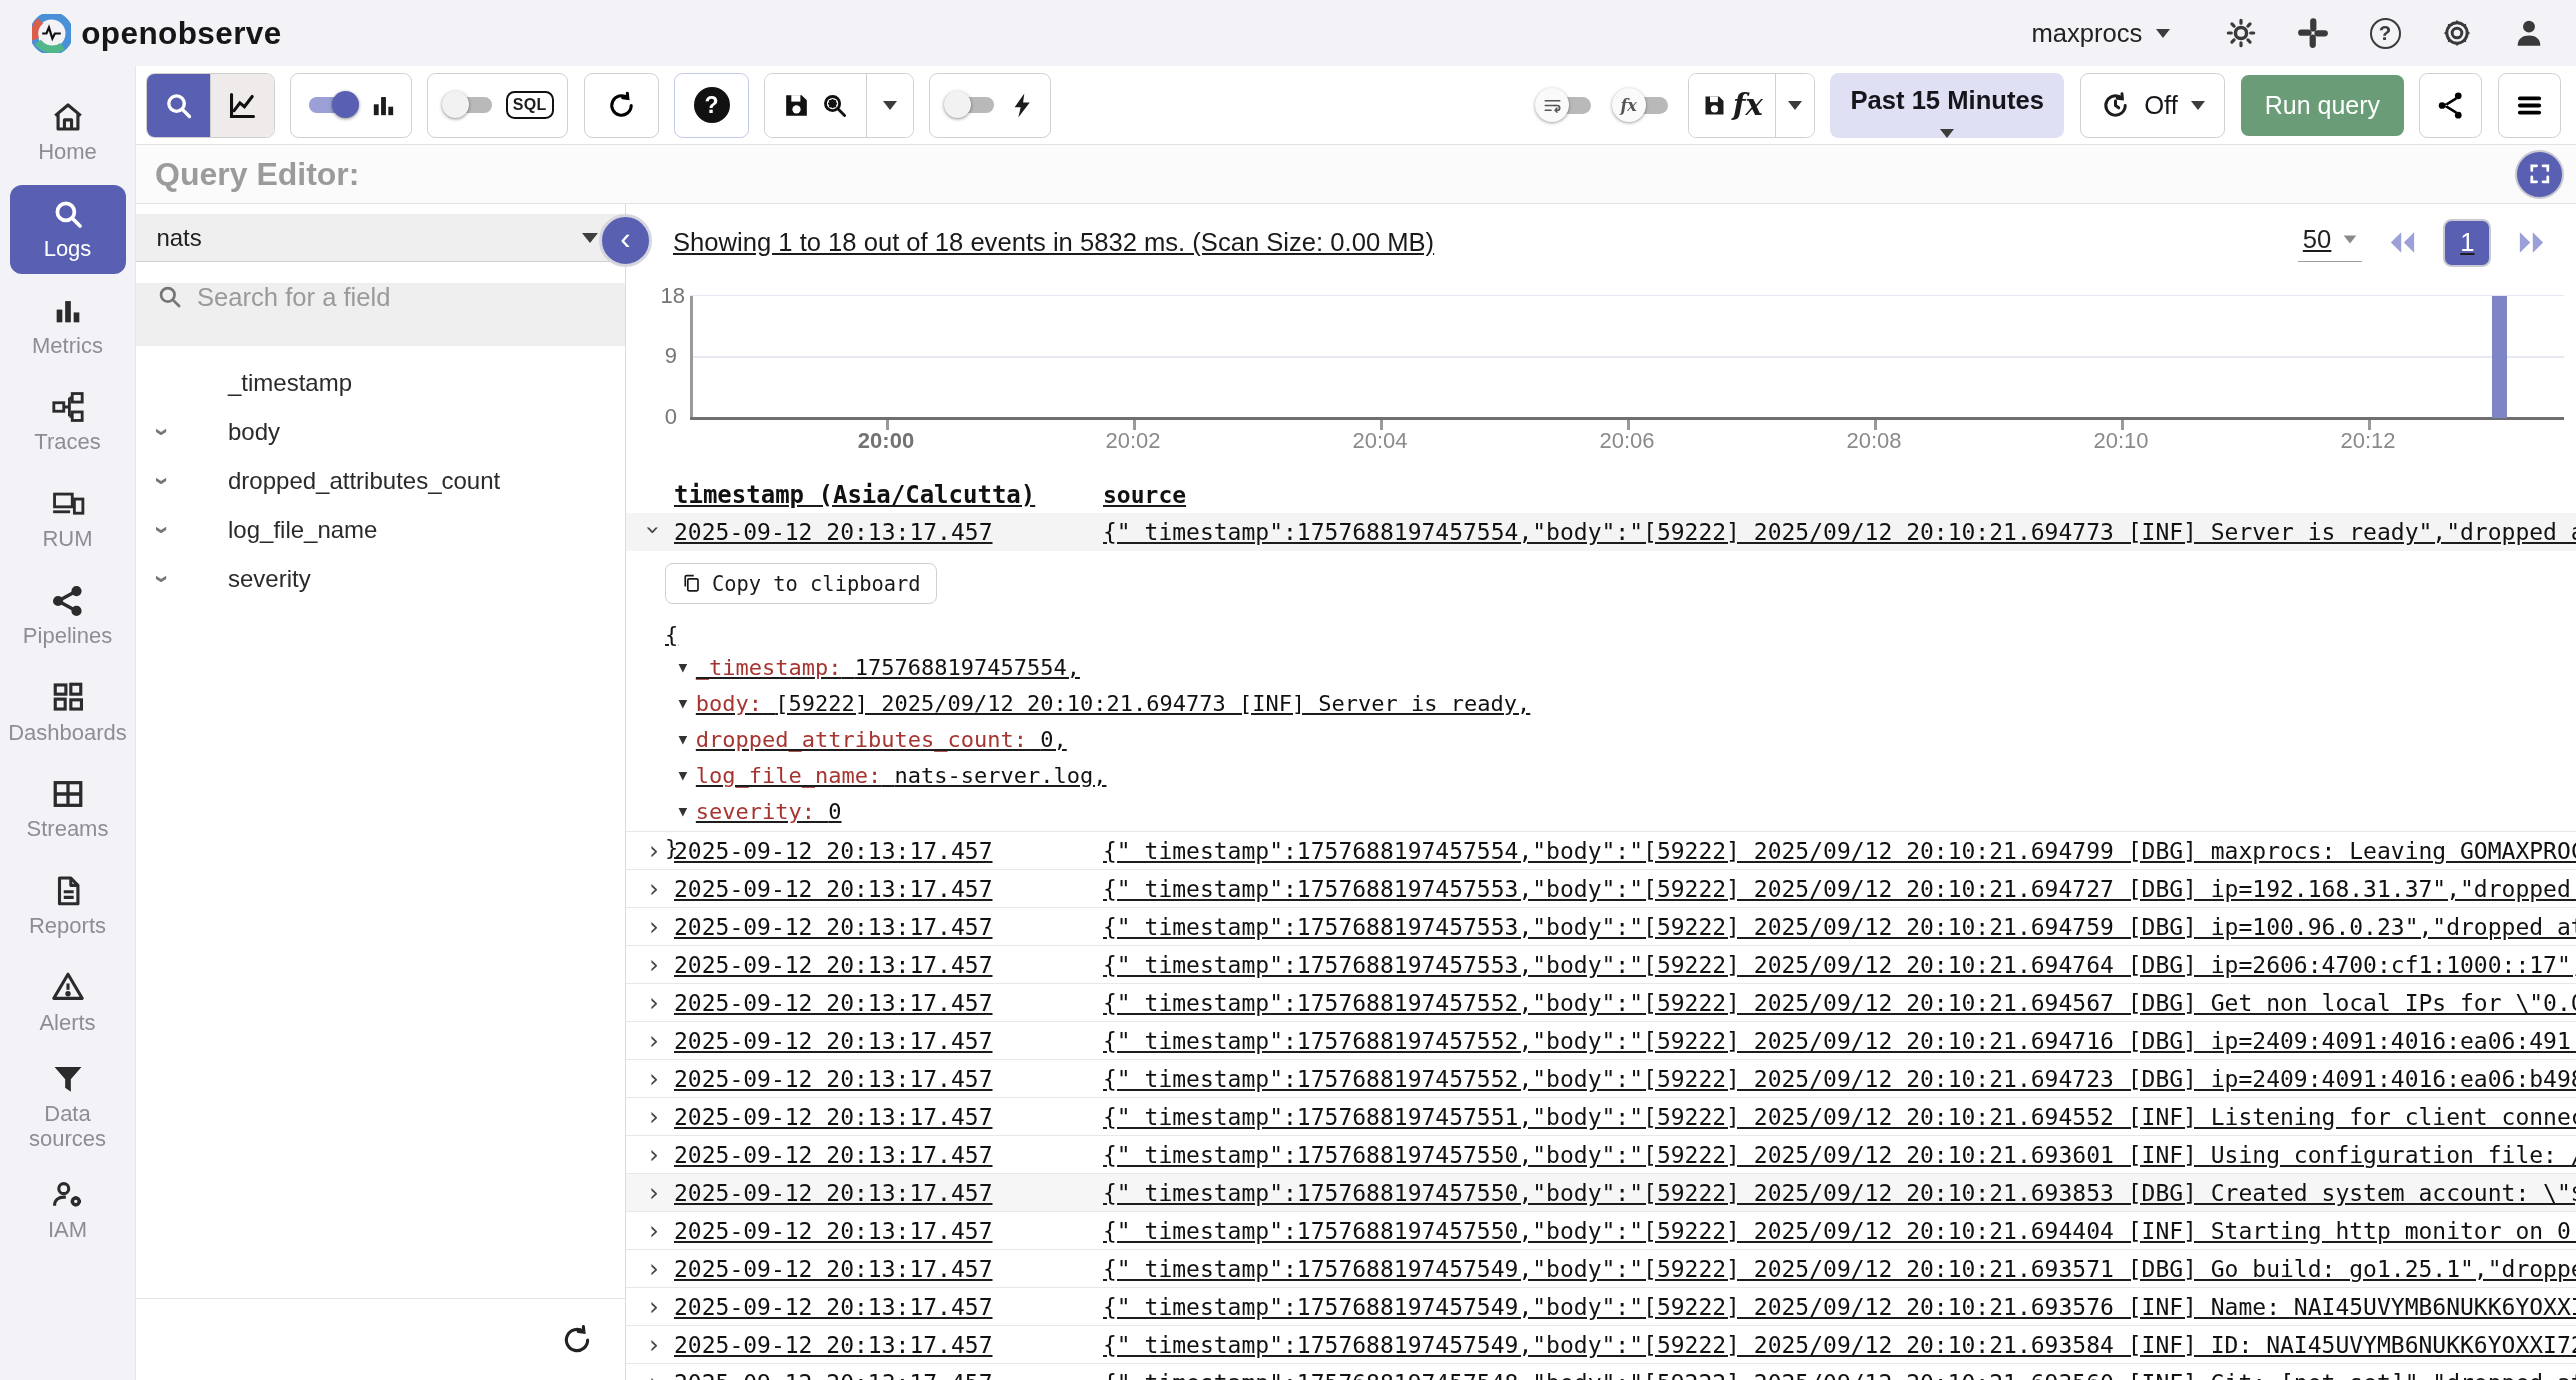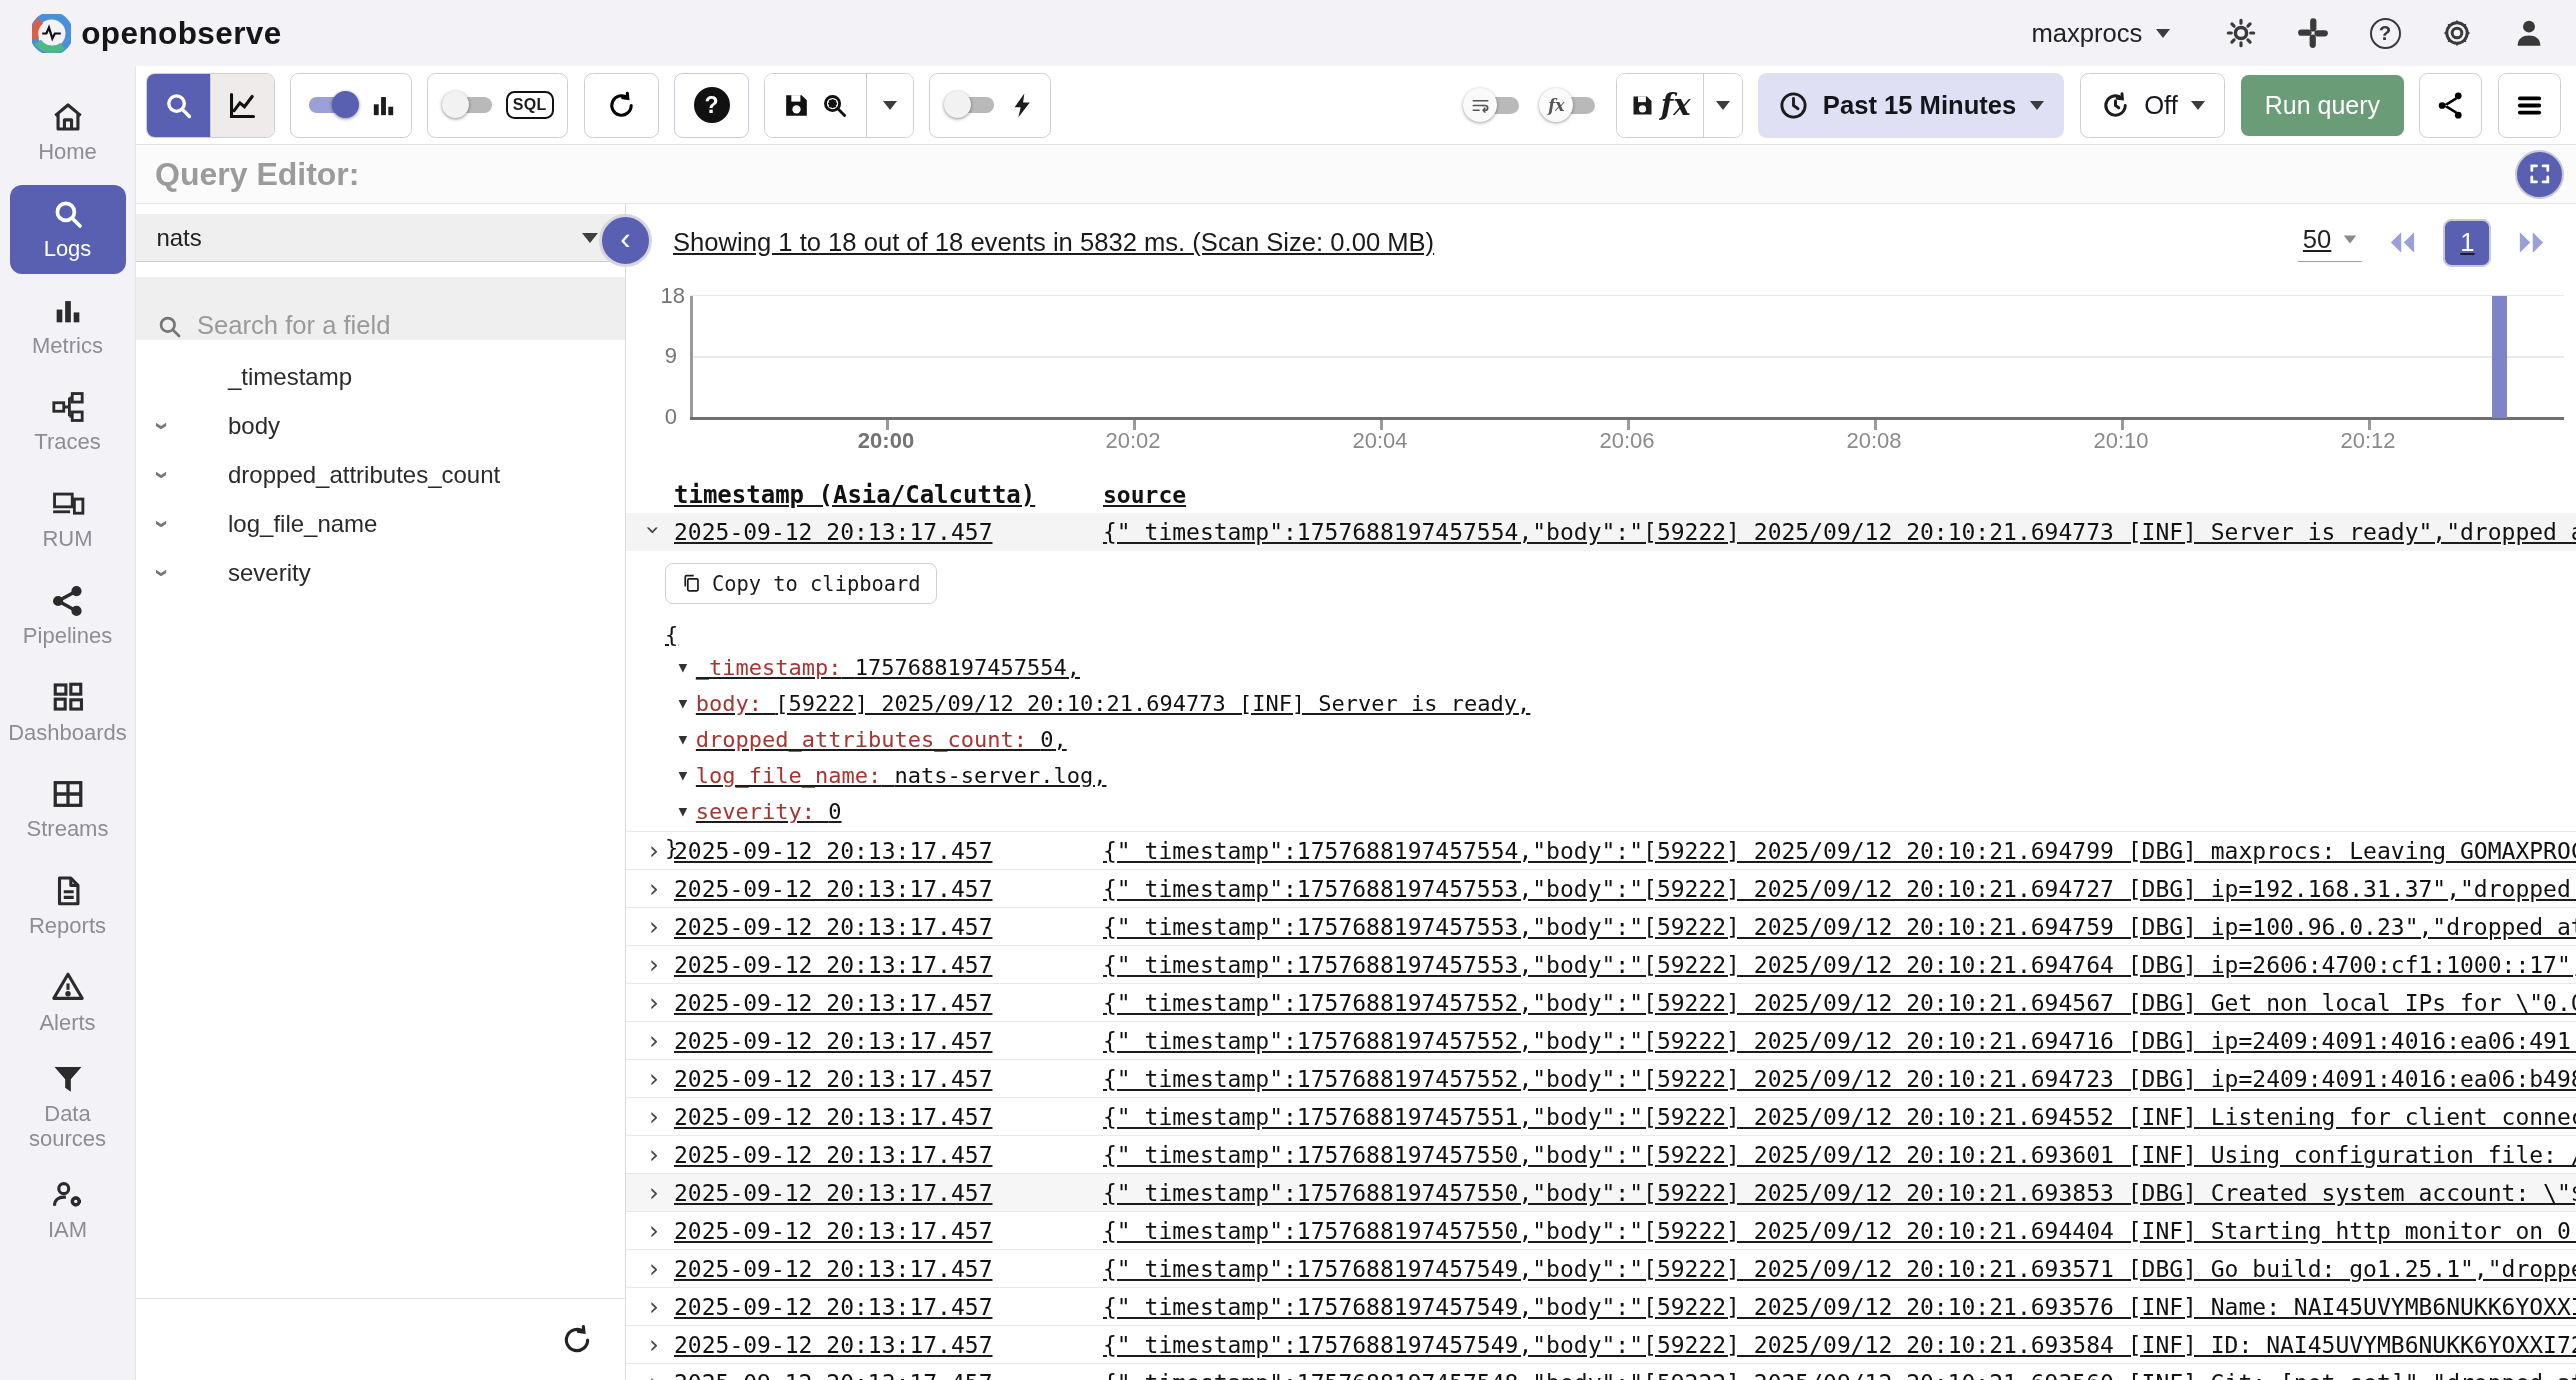--- a/index.html
+++ b/index.html
@@ -46,21 +46,21 @@
   .toggle.on .track { background: #9ba0d6; }
   .toggle .knob { position: absolute; top: 0.9px; left: 0; width: 27px; height: 27px; border-radius: 50%; background: #f2f2f2; box-shadow: 0 0.9px 3.4px rgba(0,0,0,.45); }
   .toggle.on .knob { left: 27px; background: #5960b2; }
   .pad-tgl { display: flex; align-items: center; gap: 8.5px; padding: 0 13.6px; }
   .sql-chip { border: 2.6px solid #111; border-radius: 8.5px; font-size: 16px; font-weight: 800; padding: 3.4px 5.1px; letter-spacing: 0.4px; }
   .mini-toggle { width: 61px; height: 34px; position: relative; cursor: pointer; }
   .mini-toggle .track { position: absolute; left: 12px; top: 8.5px; width: 44px; height: 17px; border-radius: 8.5px; background: #b9b9b9; }
   .mini-toggle .knob { position: absolute; left: 0; top: 0; width: 34px; height: 34px; border-radius: 50%; background: #fafafa; box-shadow: 0 0.9px 3.4px rgba(0,0,0,.4); display: grid; place-items: center; color: #555; font-size: 16px; }
   .mini-toggle .knob svg { width: 19px; height: 19px; }
   .fx-it { font-family: "DejaVu Serif", serif; font-style: italic; font-weight: 700; }
-  .time-range { height: 65px; background: #dfe0f3; border-radius: 8.5px; display: flex; align-items: center; gap: 13.6px; padding: 0 20.4px; cursor: pointer; }
+  .time-range { height: 65px; background: #dfe0f3; border-radius: 8.5px; display: flex; align-items: center; gap: 13.6px; padding: 0 20.4px; cursor: pointer; flex-direction: column; }
   .time-range svg { width: 31px; height: 31px; }
   .time-range-label { font-size: 25.6px; font-weight: 600; color: #15151c; }
   .auto-refresh { height: 65px; border: 0.9px solid #cfcfcf; border-radius: 8.5px; display: flex; align-items: center; gap: 13.6px; padding: 0 19px; background: #fff; cursor: pointer; }
   .auto-refresh svg { width: 31px; height: 31px; }
   .auto-refresh-label { font-size: 25.6px; color: #15151c; }
   .run-query { height: 61px; background: #6a9d77; color: #fff; border: none; border-radius: 7.7px; font-size: 25px; font-family: inherit; padding: 0 24px; cursor: pointer; }
   .fx-save-group { display: flex; align-items: stretch; border: 0.9px solid #cfcfcf; border-radius: 8.5px; overflow: hidden; height: 65px; }
   .fx-save-group .part { display: flex; align-items: center; padding: 0 12px; gap: 5.1px; background: #fff; cursor: pointer; }
   .fx-save-group .part + .part { border-left: 0.9px solid #cfcfcf; }
 
@@ -68,21 +68,21 @@
   .query-editor { height: 60px; background: #fbfbfb; border-top: 0.9px solid #e2e2e2; border-bottom: 0.9px solid #e2e2e2; display: flex; align-items: center; justify-content: space-between; padding: 0 12px 0 19px; }
   .qe-title { font-size: 32px; font-weight: 700; color: #9b9b9b; }
   .expand-circle { width: 49px; height: 49px; border-radius: 50%; background: #5960b2; border: 2.6px solid #c9c9d4; display: grid; place-items: center; cursor: pointer; color: #fff; }
   .expand-circle svg { width: 25.6px; height: 25.6px; }
 
   
   .content-row { flex: 1; display: flex; min-height: 0; position: relative; }
   .field-panel { width: 490px; flex: none; border-right: 1.7px solid #dcdcde; display: flex; flex-direction: column; position: relative; background: #fff; padding-top: 10.2px; }
   .stream-select { height: 48px; background: #efefef; border-bottom: 1.7px solid #cfcfcf; display: flex; align-items: center; justify-content: space-between; padding: 0 27px 0 20.4px; font-size: 24px; color: #222; cursor: pointer; }
   .stream-caret { width: 0; height: 0; border-left: 8.5px solid transparent; border-right: 8.5px solid transparent; border-top: 10.2px solid #3f3f3f; }
-  .field-search { height: 63px; background: #efefef; margin-top: 15px; display: flex; align-items: flex-end; gap: 13.6px; padding: 0 20.4px; }
+  .field-search { height: 63px; background: #efefef; margin-top: 21px; display: flex; align-items: flex-start; gap: 13.6px; padding: 0 20.4px; }
   .field-search svg { width: 27px; height: 27px; color: #757575; flex: none; }
   .field-search input { border: none; background: transparent; outline: none; font-size: 25.6px; color: #333; font-family: inherit; width: 100%; }
   .field-search input::placeholder { color: #9a9a9a; }
   .field-list { list-style: none; padding-top: 12px; }
   .field-item { position: relative; height: 49px; display: flex; align-items: center; padding-left: 92px; font-size: 24px; color: #2a2a2a; cursor: pointer; }
   .field-item .fchev { position: absolute; left: 22px; top: 50%; transform: translateY(-50%) rotate(90deg); font-size: 25.6px; color: #777; font-weight: 600; }
   .panel-footer { margin-top: auto; border-top: 1.7px solid #e2e2e2; height: 82px; display: flex; align-items: center; justify-content: flex-end; padding-right: 31px; }
   .panel-footer svg { width: 34px; height: 34px; color: #222; cursor: pointer; }
   .collapse-btn { position: absolute; left: 463px; top: 10.2px; width: 53px; height: 53px; border-radius: 50%; background: #5960b2; border: 3.4px solid #d6d6de; color: #fff; font-size: 31px; display: grid; place-items: center; cursor: pointer; z-index: 5; line-height: 1; padding-bottom: 5.1px; }
 

